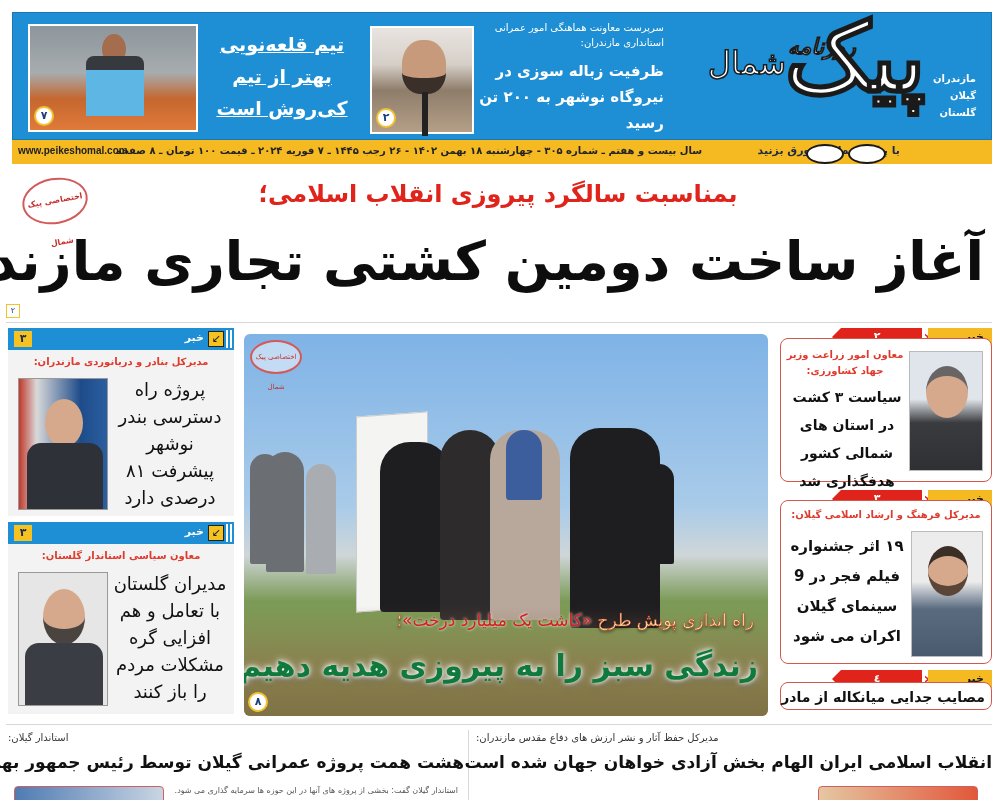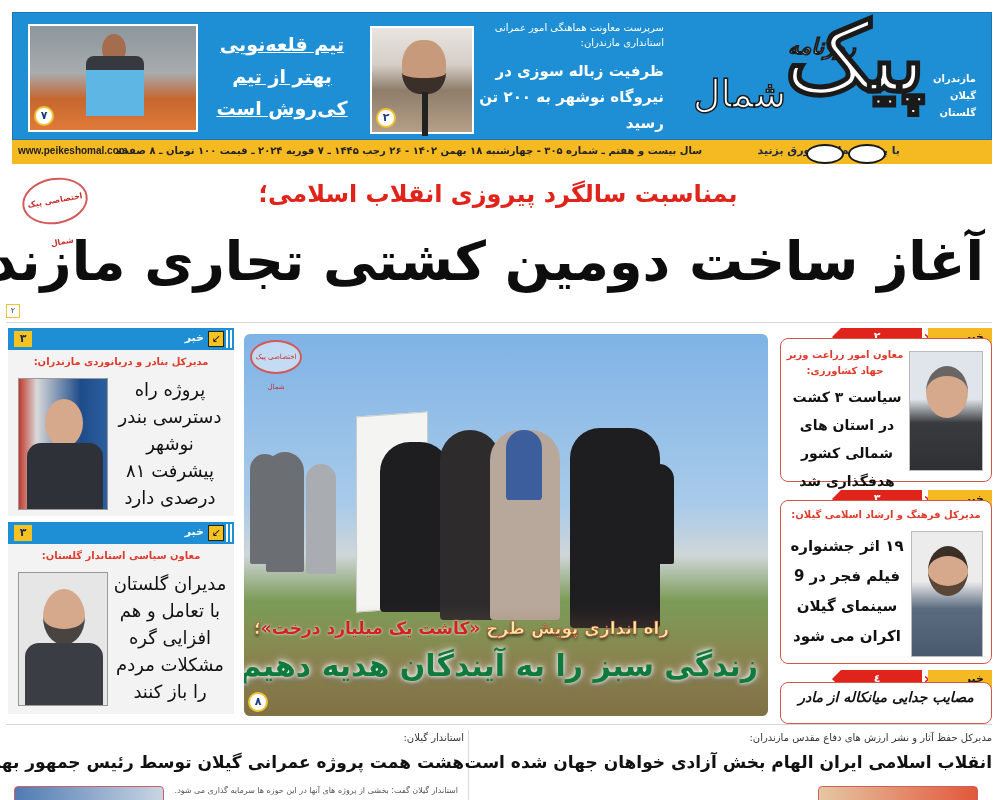--- a/index.html
+++ b/index.html
@@ -9,21 +9,21 @@
   
   .masthead { position: absolute; left: 12px; top: 12px; width: 980px; height: 128px; background: #1e8fd4; border: 1px solid #1877b5; }
   .topbar { position: absolute; left: 12px; top: 140px; width: 980px; height: 24px; background: #f5b922; }
   .topbar .date { position: absolute; right: 290px; top: 5px; font-size: 10px; font-weight: bold; color: #222; white-space: nowrap; }
   .topbar .slogan { position: absolute; right: 92px; top: 4px; font-size: 11px; font-weight: bold; color: #1f2a44; white-space: nowrap; }
   .topbar .site { position: absolute; left: 6px; top: 5px; font-size: 10px; font-weight: bold; color: #222; direction: ltr; font-family: "Liberation Sans", sans-serif; }
 
   .logo { position: absolute; right: 12px; top: 0; width: 290px; height: 164px; }
   .logo .paik { position: absolute; right: 60px; top: 10px; font-family: "DejaVu Serif", serif; font-size: 96px; font-weight: bold; color: #ffffff; line-height: 1; -webkit-text-stroke: 2px #1a1a1a; letter-spacing: -6px; }
   .logo .rooz { position: absolute; right: 130px; top: 34px; font-size: 22px; font-weight: bold; font-style: italic; color: #fff; -webkit-text-stroke: 1px #1a1a1a; }
-  .logo .shomal { position: absolute; right: 200px; top: 72px; font-size: 38px; font-family: Liberation Serif, serif; color: #fff; -webkit-text-stroke: 1.5px #1a1a1a; }
+  .logo .shomal { position: absolute; right: 200px; top: 44px; font-size: 32px; font-family: Liberation Serif, serif; color: #fff; -webkit-text-stroke: 1.5px #1a1a1a; }
   .logo .provinces { position: absolute; right: 10px; top: 70px; font-size: 10px; font-weight: bold; color: #fff; line-height: 17px; text-align: right; }
   .logo .dots { position: absolute; right: 100px; top: 144px; width: 86px; height: 24px; }
   .logo .dots span { display: inline-block; width: 38px; height: 20px; border: 2px solid #1a1a1a; border-radius: 50%; background: #fff; margin-left: 4px; }
 
   .teaser { position: absolute; top: 18px; height: 118px; }
   .teaser-mid { left: 370px; width: 300px; }
   .teaser-mid .photo { position: absolute; left: 0; top: 8px; width: 104px; height: 108px; background: linear-gradient(180deg,#e9e4e0 0%,#d6cfc8 35%,#8e7d6a 60%,#b59f88 100%); border: 2px solid #fff; }
   .teaser-mid .photo .face { position: absolute; left: 30px; top: 12px; width: 44px; height: 54px; border-radius: 45% 45% 40% 40%; background: #c79a7c; border-bottom: 16px solid #3b2f2a; }
   .teaser-mid .photo .mic { position: absolute; left: 50px; top: 64px; width: 6px; height: 44px; background: #222; }
   .teaser-mid .kicker { position: absolute; right: 6px; top: 2px; width: 186px; text-align: right; font-size: 10px; color: #fff; line-height: 15px; }
@@ -64,21 +64,21 @@
 
   
   .mainphoto { position: absolute; left: 244px; top: 334px; width: 524px; height: 382px; border-radius: 6px; overflow: hidden; background: linear-gradient(180deg,#7fb3e6 0%,#a9cbe9 45%,#cfd6d8 58%,#7b9a56 70%,#8fa85a 100%); }
   .mainphoto .banner { position: absolute; left: 112px; top: 80px; width: 72px; height: 196px; background: #f4f4f2; transform: skewY(-4deg); border: 1px solid #ccc; }
   .mainphoto .fig { position: absolute; background: #1e1d20; border-radius: 30px 30px 4px 4px; }
   .mainphoto .fig.blue { background: #3c5e9c; }
   .mainphoto .fig.tan { background: #b8a89c; }
   .mainphoto .fig.grey { background: #6b6f74; }
   .mainphoto .soil { position: absolute; left: 0; bottom: 0; width: 524px; height: 110px; background: linear-gradient(180deg, rgba(130,90,60,0) 0%, rgba(140,100,70,.55) 55%, rgba(120,90,60,.7) 100%); }
   .mainphoto .stamp2 { position: absolute; left: 6px; top: 6px; width: 52px; height: 34px; border: 2px solid #d45a5a; border-radius: 50%; color: #c83030; font-size: 7px; text-align: center; line-height: 30px; background: rgba(255,255,255,.5); }
-  .mainphoto .caption-kicker { position: absolute; right: 14px; top: 284px; width: 500px; text-align: left; font-size: 17px; font-weight: bold; color: #f7e9a0; -webkit-text-stroke: 0.5px #c0392b; text-shadow: 0 2px 3px rgba(0,0,0,.6); white-space: nowrap; }
+  .mainphoto .caption-kicker { position: absolute; right: 14px; top: 276px; width: 500px; text-align: right; font-size: 17px; font-weight: normal; color: #f7e9a0; -webkit-text-stroke: 0.5px #c0392b; text-shadow: 0 2px 3px rgba(0,0,0,.6); white-space: nowrap; }
   .mainphoto .caption-kicker .q { color: #d42020; -webkit-text-stroke: 0; text-shadow: 0 0 3px #fff; }
   .mainphoto .caption { position: absolute; right: 10px; top: 314px; width: 510px; text-align: center; font-size: 30px; font-weight: bold; color: #0f7a3c; text-shadow: 0 0 4px #fff, 0 0 8px #fff, 0 3px 6px rgba(0,0,0,.5); white-space: nowrap; }
   .mainphoto .pg8 { position: absolute; left: 4px; bottom: 4px; }
 
   
   .rbox { position: absolute; left: 780px; width: 212px; border: 1.5px solid #d4574c; border-radius: 8px; background: #fff; }
   .rtab { position: absolute; left: 832px; width: 160px; height: 18px; }
   .rtab .red { position: absolute; left: 0; top: 0; width: 90px; height: 18px; background: #e0241b; clip-path: polygon(10% 0,100% 0,100% 100%,10% 100%,0 50%); color: #fff; font-size: 11px; font-weight: bold; text-align: center; line-height: 18px; }
   .rtab .chev { position: absolute; left: 86px; top: 0; width: 12px; height: 18px; color: #e0241b; font-size: 16px; line-height: 18px; font-weight: bold; }
   .rtab .gold { position: absolute; left: 96px; top: 0; width: 64px; height: 18px; background: #f5b922; color: #1a1a1a; font-size: 11px; font-weight: bold; text-align: right; padding-right: 8px; line-height: 18px; }
@@ -86,28 +86,28 @@
   .rbox1 { top: 338px; height: 144px; }
   .rbox1 .photo { position: absolute; right: 8px; top: 12px; width: 74px; height: 120px; background: linear-gradient(180deg,#dfe5ea 0%,#dfe5ea 40%,#3a3b3e 60%,#2f3033 100%); border: 1px solid #bbb; }
   .rbox1 .kicker { position: absolute; left: 4px; top: 8px; width: 120px; text-align: center; font-size: 10px; font-weight: bold; color: #e03a2c; line-height: 16px; }
   .rbox1 .title { position: absolute; left: 4px; top: 44px; width: 124px; text-align: center; font-size: 14px; font-weight: bold; color: #111; line-height: 28px; }
 
   .rbox2 { top: 500px; height: 164px; }
   .rbox2 .kicker { position: absolute; right: 6px; top: 8px; width: 198px; text-align: center; font-size: 10px; font-weight: bold; color: #e03a2c; white-space: nowrap; margin-left: 32px; }
   .rbox2 .photo { position: absolute; right: 8px; top: 30px; width: 72px; height: 126px; background: linear-gradient(180deg,#ececec 0%,#ececec 40%,#5a6b80 62%,#4a5a6e 100%); border: 1px solid #bbb; }
   .rbox2 .title { position: absolute; left: 4px; top: 30px; width: 124px; text-align: center; font-size: 15px; font-weight: bold; color: #111; line-height: 30px; }
 
-  .rbox3 { top: 682px; height: 42px; font-style: italic; }
+  .rbox3 { top: 682px; height: 28px; }
   .rbox3 .title { position: absolute; right: 6px; top: 6px; width: 198px; text-align: center; font-size: 14px; font-weight: bold; color: #111; white-space: nowrap; }
 
   
   .hrule2 { position: absolute; left: 6px; top: 724px; width: 986px; height: 1px; background: #d8d8d8; }
   .vrule { position: absolute; left: 468px; top: 730px; width: 1px; height: 70px; background: #d8d8d8; }
   .bcol { position: absolute; top: 730px; }
-  .bcol .kicker { position: absolute; top: 2px; width: 100%; text-align: right; font-size: 10px; color: #333; white-space: nowrap; }
+  .bcol .kicker { position: absolute; top: 2px; width: 100%; text-align: left; font-size: 10px; color: #333; white-space: nowrap; }
   .bcol .title { position: absolute; top: 22px; width: 100%; text-align: center; font-size: 17px; font-weight: bold; color: #111; white-space: nowrap; }
   .bcol .body { position: absolute; top: 56px; font-size: 8px; color: #555; white-space: nowrap; }
   .bcol .thumb { position: absolute; top: 56px; height: 20px; border: 1px solid #d06060; border-radius: 4px 4px 0 0; }
   .bcol-left { left: 8px; width: 456px; }
   .bcol-left .body { right: 6px; }
   .bcol-left .thumb { left: 6px; width: 150px; background: linear-gradient(90deg,#4f7bb3,#c9d5e3); }
   .bcol-right { left: 476px; width: 516px; }
   .bcol-right .thumb { right: 14px; width: 160px; background: linear-gradient(90deg,#e5c7a2,#e2573a); }
 </style>
 </head>
@@ -201,21 +201,21 @@
   <div class="fig tan" style="left:62px;top:130px;width:30px;height:110px;background:#a9acb0;"></div>
   <div class="fig" style="left:136px;top:108px;width:70px;height:170px;"></div>
   <div class="fig" style="left:196px;top:96px;width:60px;height:190px;background:#2e2b2c;"></div>
   <div class="fig tan" style="left:246px;top:96px;width:70px;height:190px;"></div>
   <div class="fig blue" style="left:262px;top:96px;width:36px;height:70px;border-radius:20px 20px 4px 4px;"></div>
   <div class="fig" style="left:326px;top:94px;width:90px;height:200px;"></div>
   <div class="fig" style="left:400px;top:130px;width:30px;height:100px;"></div>
   <div class="soil"></div>
   <div class="stamp2">اختصاصی پیک شمال</div>
   <div class="caption-kicker"><span>راه اندازی پویش طرح </span><span class="q">«کاشت یک میلیارد درخت»</span><span>؛</span></div>
-  <div class="caption">زندگی سبز را به آیندگان هدیه دهیم</div>
+  <div class="caption">زندگی سبز را به پیروزی هدیه دهیم</div>
   <div class="pagebadge pg8">۸</div>
 </div>
 
 <div class="rtab" style="top:328px;">
   <span class="red">۲</span>
   <span class="chev">‹</span>
   <span class="gold">خبر</span>
 </div>
 <div class="rbox rbox1">
   <div class="photo">

